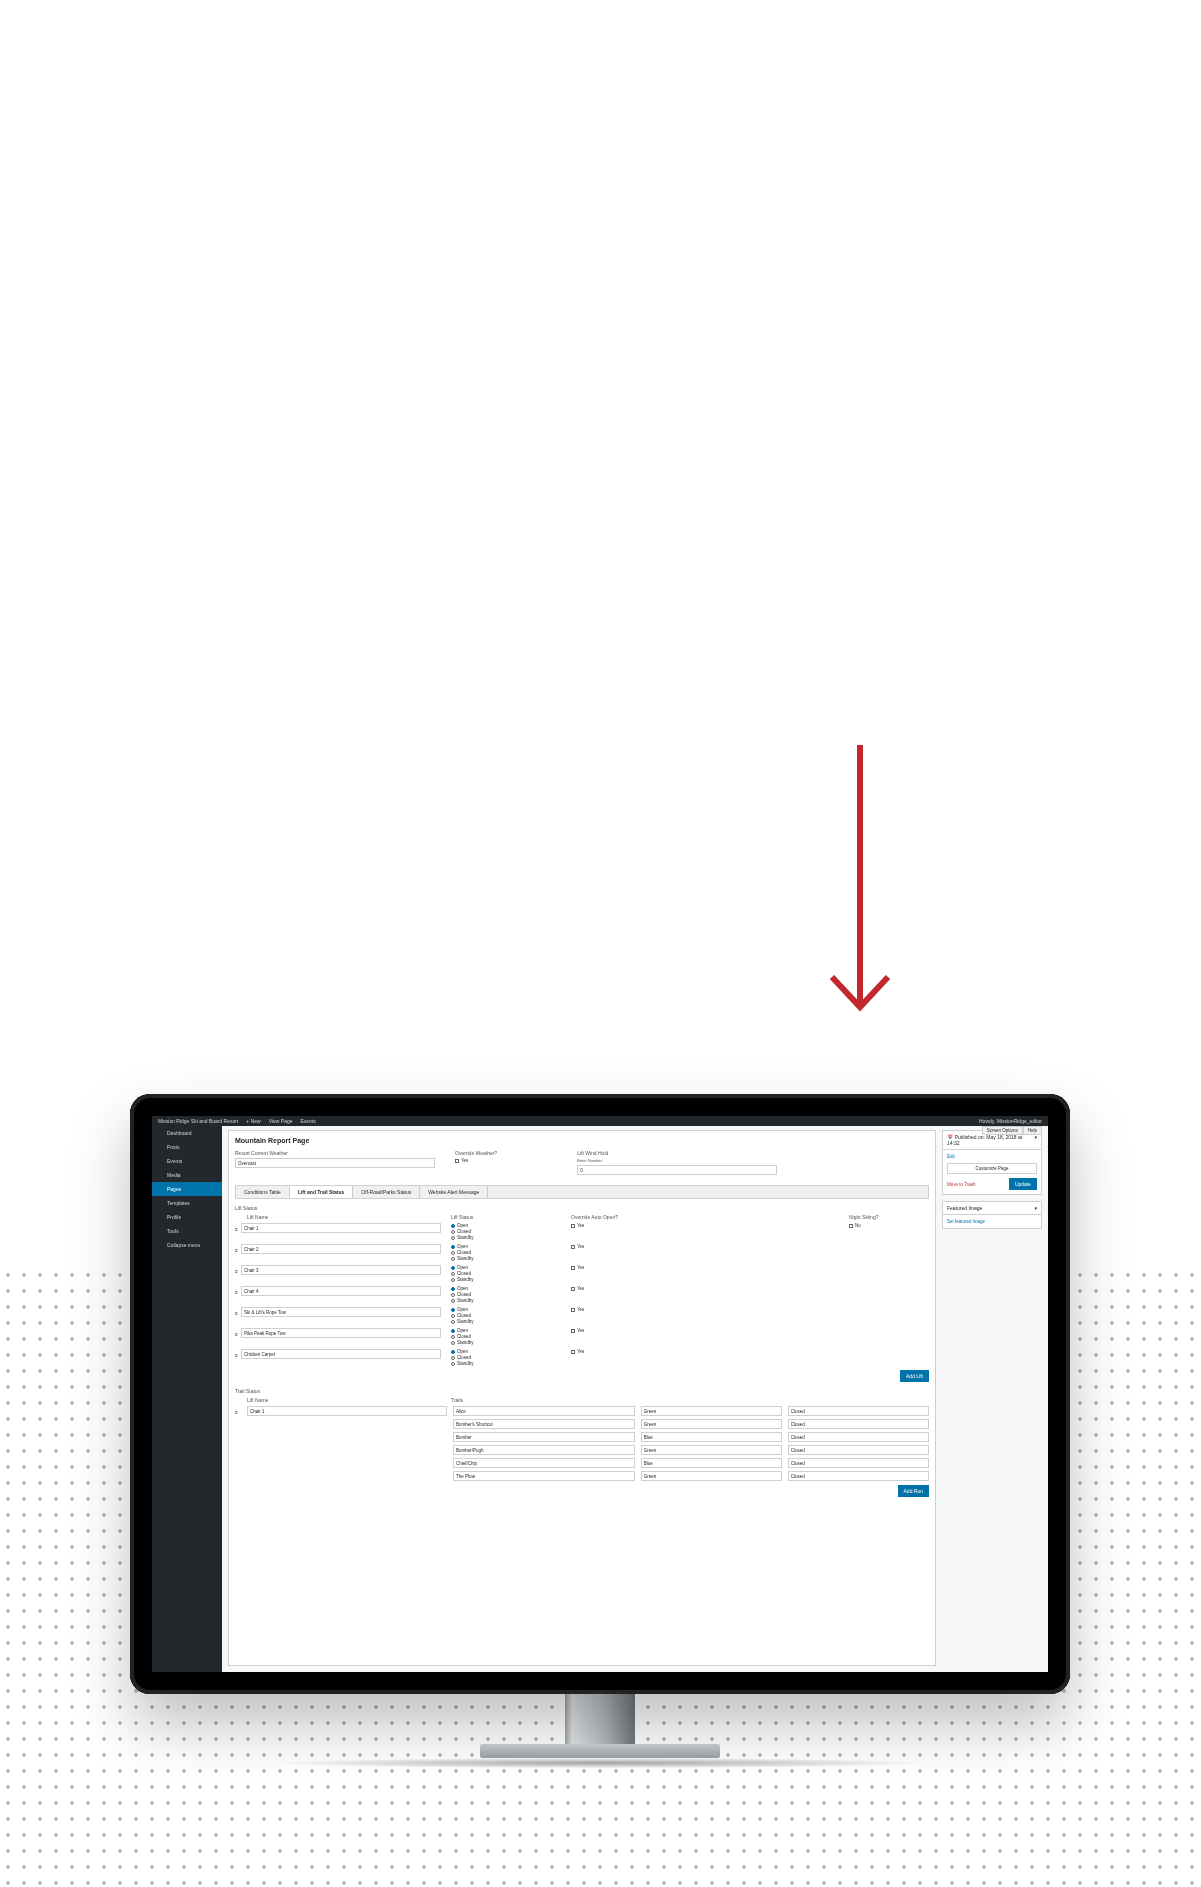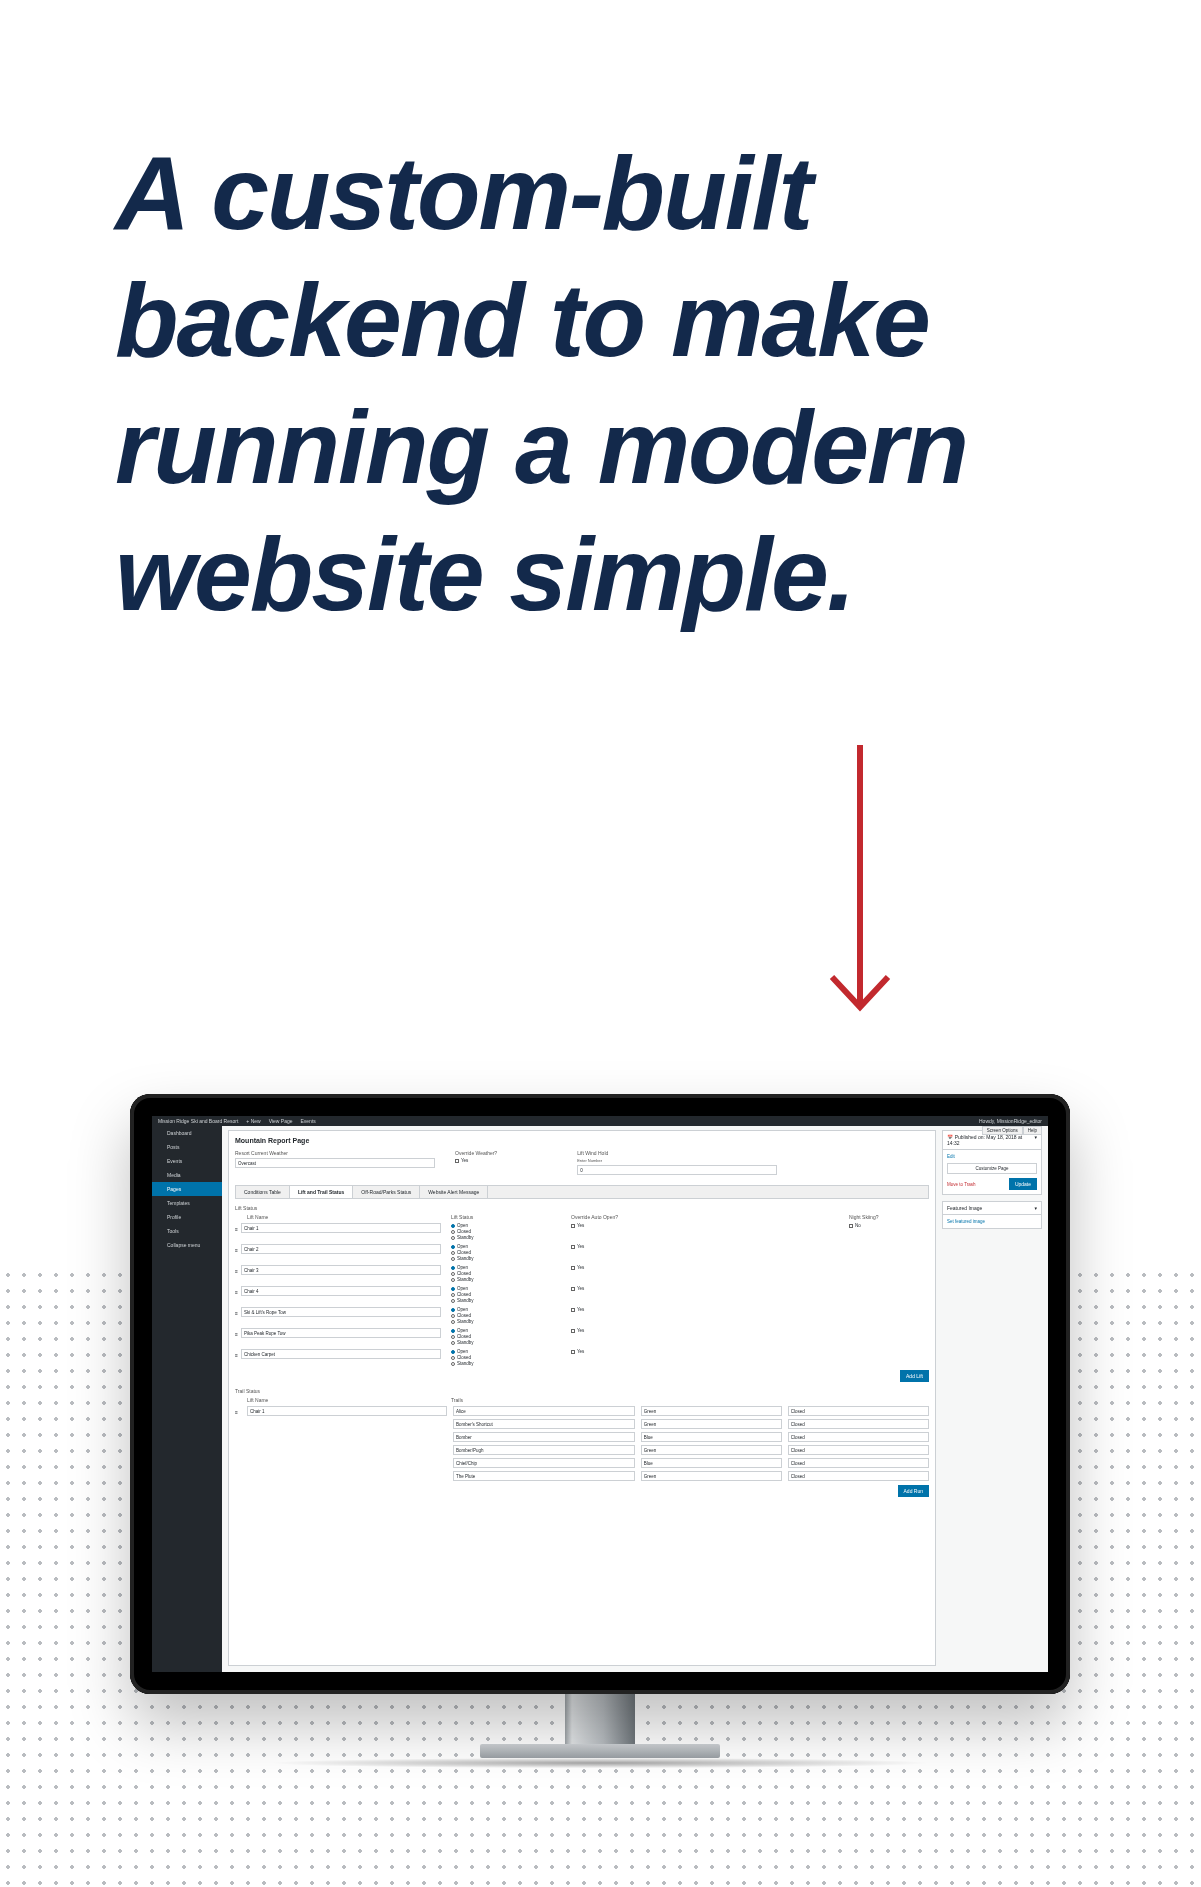--- a/index.html
+++ b/index.html
@@ -142,21 +142,20 @@
   .trash-link { color:#c2292e; }
   .screen-opts { position:absolute; top:10px; right:6px; display:flex; font-size:4.5px; }
   .screen-opts .btn { border:1px solid #ccd0d4; background:#f0f0f0; padding:1px 4px; }
 </style>
 </head>
 <body>
 <div class="page">
 
 <div class="dots-bg"></div>
 
-<h1 class="headline">A custom-built backend to make running a modern website simple.</h1>
 
 <div class="arrow-wrap">
   <svg viewBox="0 0 80 280">
     <line x1="40" y1="0" x2="40" y2="260" stroke="#c2292e" stroke-width="6"></line>
     <polyline points="12,232 40,262 68,232" fill="none" stroke="#c2292e" stroke-width="6"></polyline>
   </svg>
 </div>
 
 <div class="monitor-shadow"></div>
 <div class="stand"></div>

